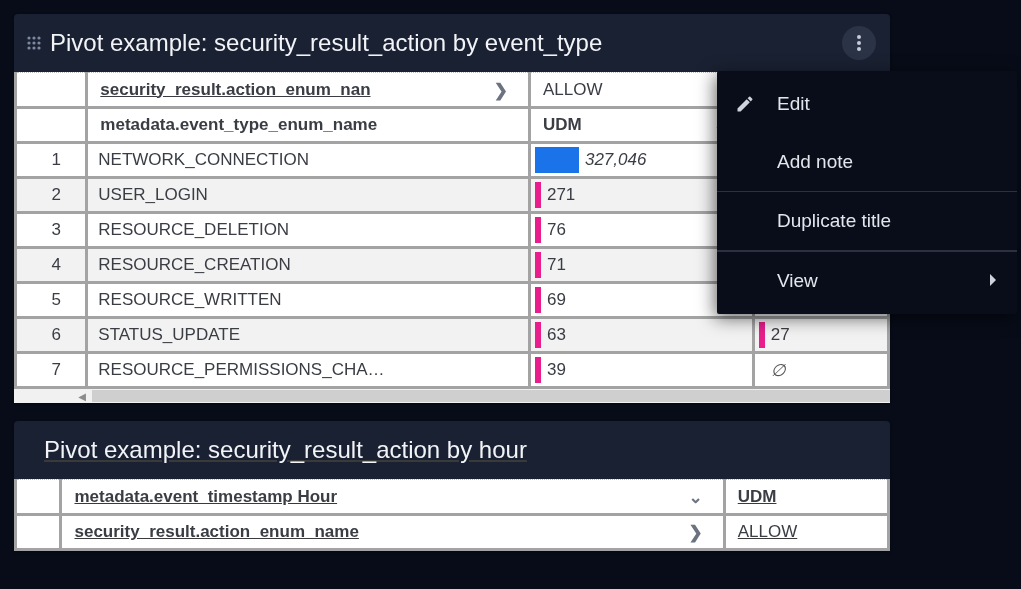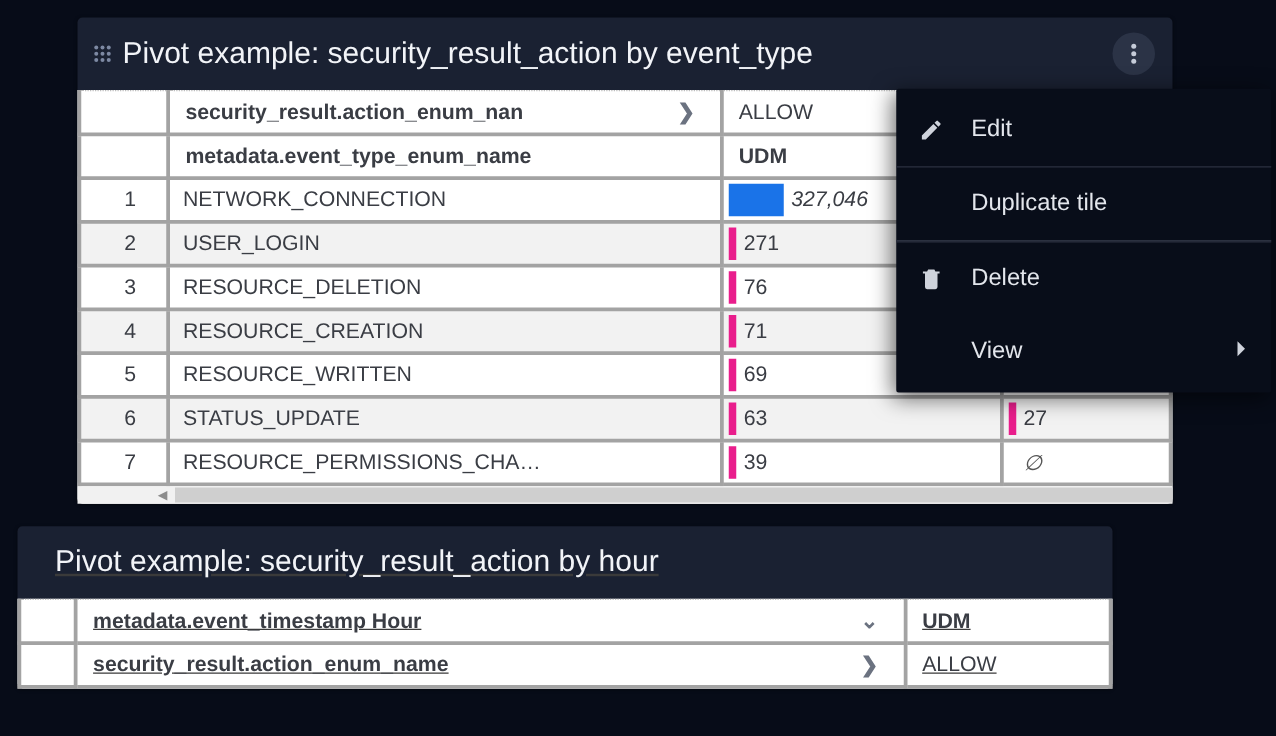--- a/index.html
+++ b/index.html
@@ -96,21 +96,21 @@
     position: relative;
   }
   .hdr.light { font-weight: 400; }
   .hdr .chev {
     position: absolute;
     right: 20px;
     top: 50%;
     transform: translateY(-50%);
     color: #6b7280;
   }
-  .hdr.trunc { overflow: hidden; text-overflow: clip; }
+  .hdr.trunc { overflow: hidden; text-overflow: clip; text-decoration: underline; }
 
   .pivot td { padding-left: 10px; }
   .pivot tbody tr.alt td { background: #f2f2f2; }
 
   .cell-bar {
     display: flex;
     align-items: center;
     height: 100%;
   }
   .bar-pink {
@@ -191,21 +191,21 @@
     color: #a4abbb;
     font-size: 15px;
   }
   svg.chev-right { width:10px; height:14px; fill:#cfd3dc; }
 </style>
 </head>
 <body>
 
 <div class="canvas">
 
-  <div class="tile" style="width:876px;margin-left:48px;">
+  <div class="tile" style="width:876px;">
     <div class="tile-header">
       <span class="drag-dots">
         <svg viewBox="0 0 16 16">
             <circle cx="3" cy="3" r="1.6"></circle>
             <circle cx="8" cy="3" r="1.6"></circle>
             <circle cx="13" cy="3" r="1.6"></circle>
             <circle cx="3" cy="8" r="1.6"></circle>
             <circle cx="8" cy="8" r="1.6"></circle>
             <circle cx="13" cy="8" r="1.6"></circle>
             <circle cx="3" cy="13" r="1.6"></circle>
@@ -406,35 +406,31 @@
 
   <div class="ctx-menu">
     <div class="ctx-item">
       <span class="ctx-icon">
         <svg viewBox="0 0 24 24">
             <path d="M3 17.25V21h3.75L17.81 9.94l-3.75-3.75L3 17.25zM20.71 7.04a1 1 0 0 0 0-1.41l-2.34-2.34a1 1 0 0 0-1.41 0l-1.83 1.83 3.75 3.75 1.83-1.83z"></path>
           </svg>
       </span>
       <span class="ctx-label">Edit</span>
     </div>
+    <div class="ctx-item">
+      <span class="ctx-icon"></span>
+      <span class="ctx-label">Add note</span>
+    </div>
     <div class="ctx-sep"></div>
     <div class="ctx-item">
       <span class="ctx-icon"></span>
-      <span class="ctx-label">Duplicate tile</span>
+      <span class="ctx-label">Duplicate title</span>
     </div>
     <div class="ctx-sep"></div>
     <div class="ctx-sep"></div>
-    <div class="ctx-item">
-      <span class="ctx-icon">
-        <svg viewBox="0 0 24 24">
-            <path d="M6 7h12v13a2 2 0 0 1-2 2H8a2 2 0 0 1-2-2V7zm3-4h6l1 2h4v2H4V5h4l1-2z"></path>
-          </svg>
-      </span>
-      <span class="ctx-label">Delete</span>
-    </div>
     <div class="ctx-item">
       <span class="ctx-icon"></span>
       <span class="ctx-label">View</span>
       <span class="ctx-sub">
         <svg class="chev-right" viewBox="0 0 10 14">
             <path d="M1 1l6 6-6 6"></path>
           </svg>
       </span>
     </div>
   </div>

